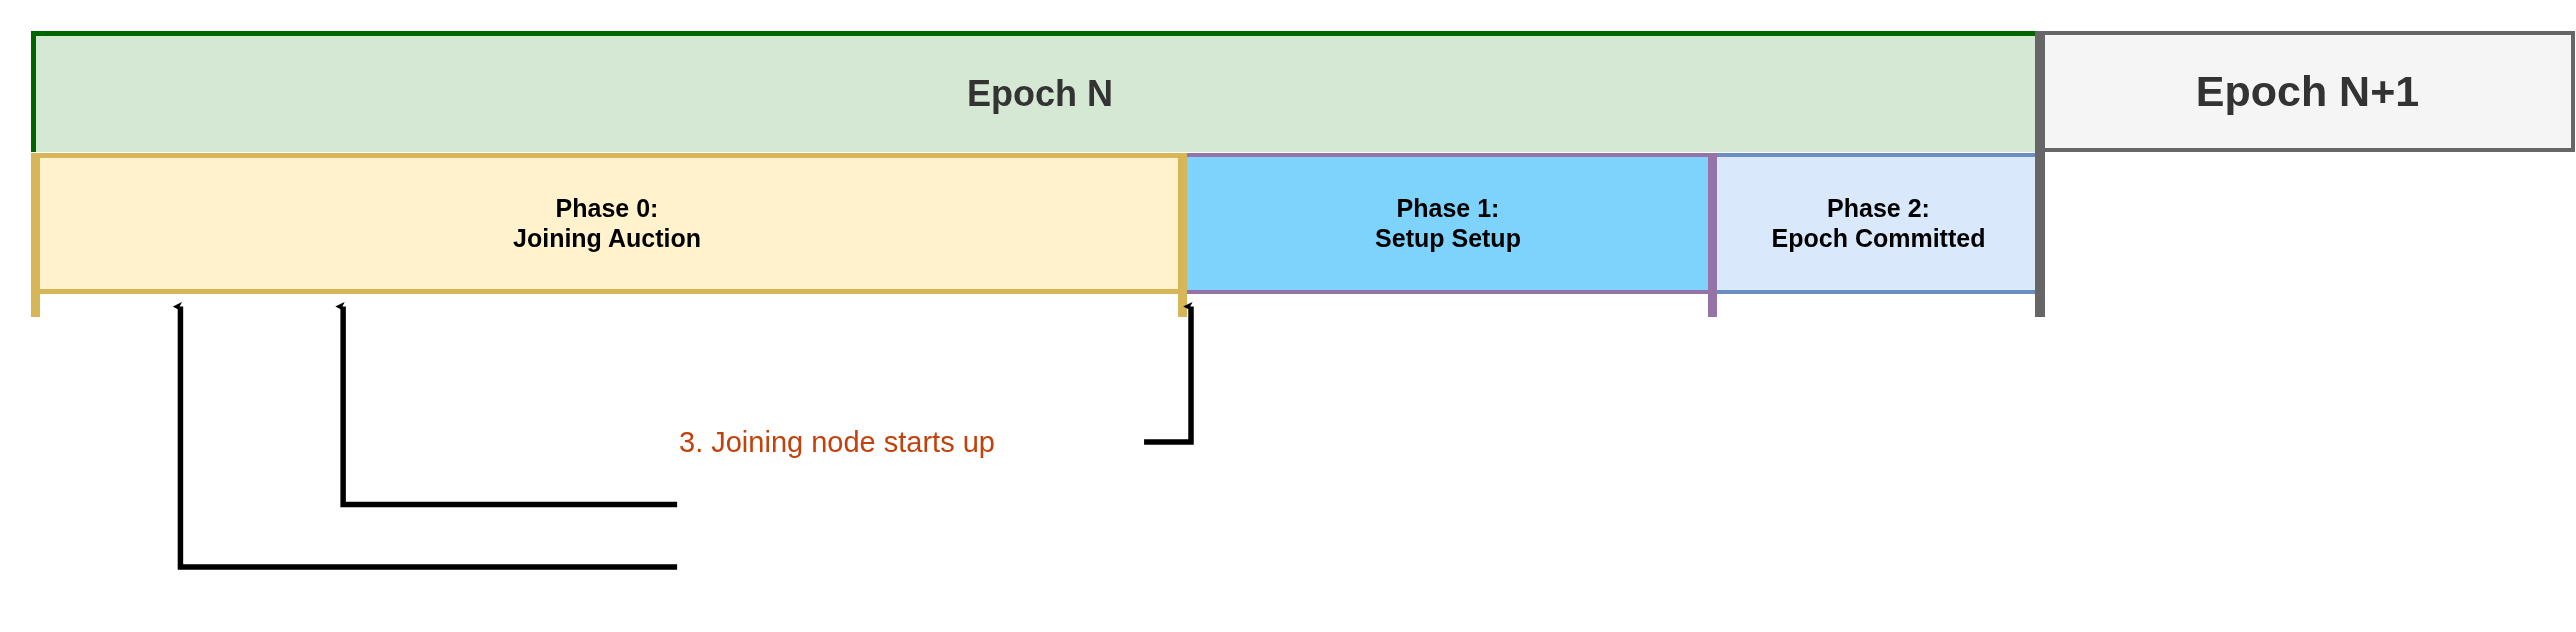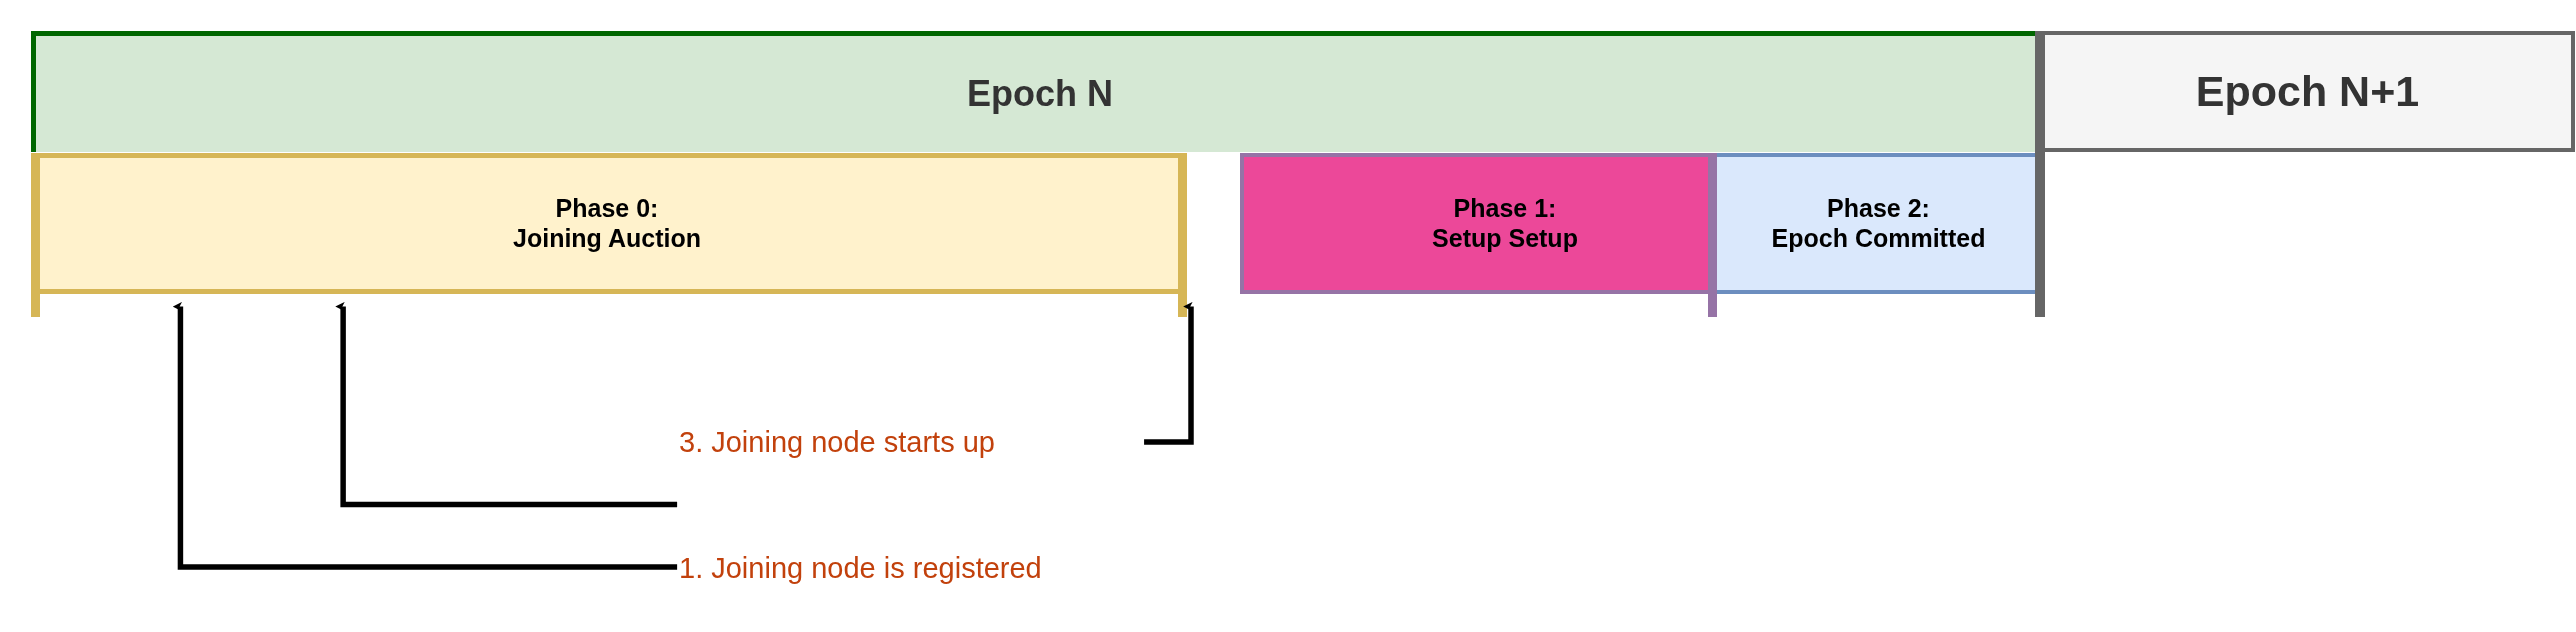--- a/index.html
+++ b/index.html
@@ -66,23 +66,23 @@
   }
   .phase-0 {
     left: 31px;
     width: 1152px;
     background: #fff2cc;
     border: 5.5px solid #d6b656;
     border-bottom-width: 5.5px;
     align-items: center;
   }
   .phase-1 {
-    left: 1240px;
+    left: 1183px;
     width: 530px;
-    background: #ec4899;
+    background: #7dd3fc;
     border: 4.7px solid #9673a6;
   }
   .phase-2 {
     left: 1713px;
     width: 331px;
     background: #dae8fc;
     border: 4.7px solid #6c8ebf;
   }
 
   
@@ -177,16 +177,15 @@
     <g>
       <path d="M865 645 L438 645 L438 392" stroke="#000000" stroke-width="7" fill="none" marker-end="url(#arrowUp)"></path>
     </g>
 
     <g>
       <path d="M1462 565 L1522 565 L1522 392" stroke="#000000" stroke-width="7" fill="none" marker-end="url(#arrowUp)"></path>
     </g>
   </svg>
 
   <div class="anno anno-3">3. Joining node starts up</div>
-  <div class="anno anno-1">1. Joining node is registered</div>
 
 </div>
 
 
 </body></html>

